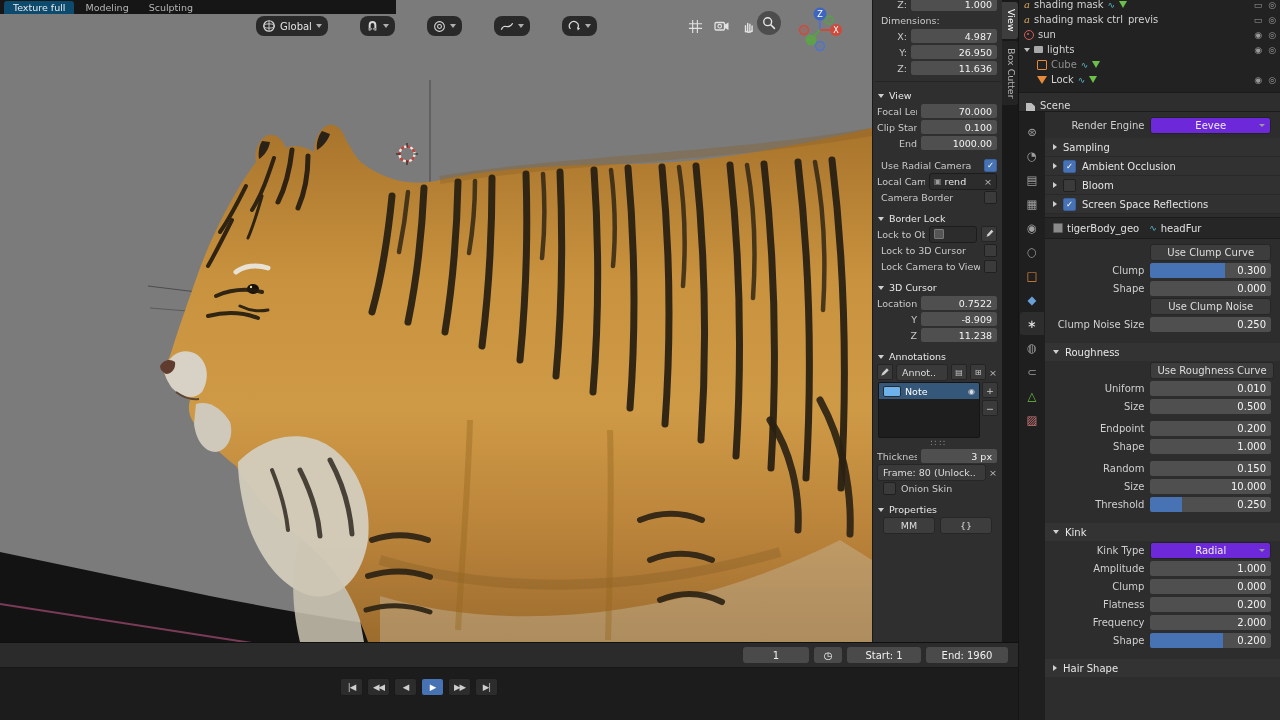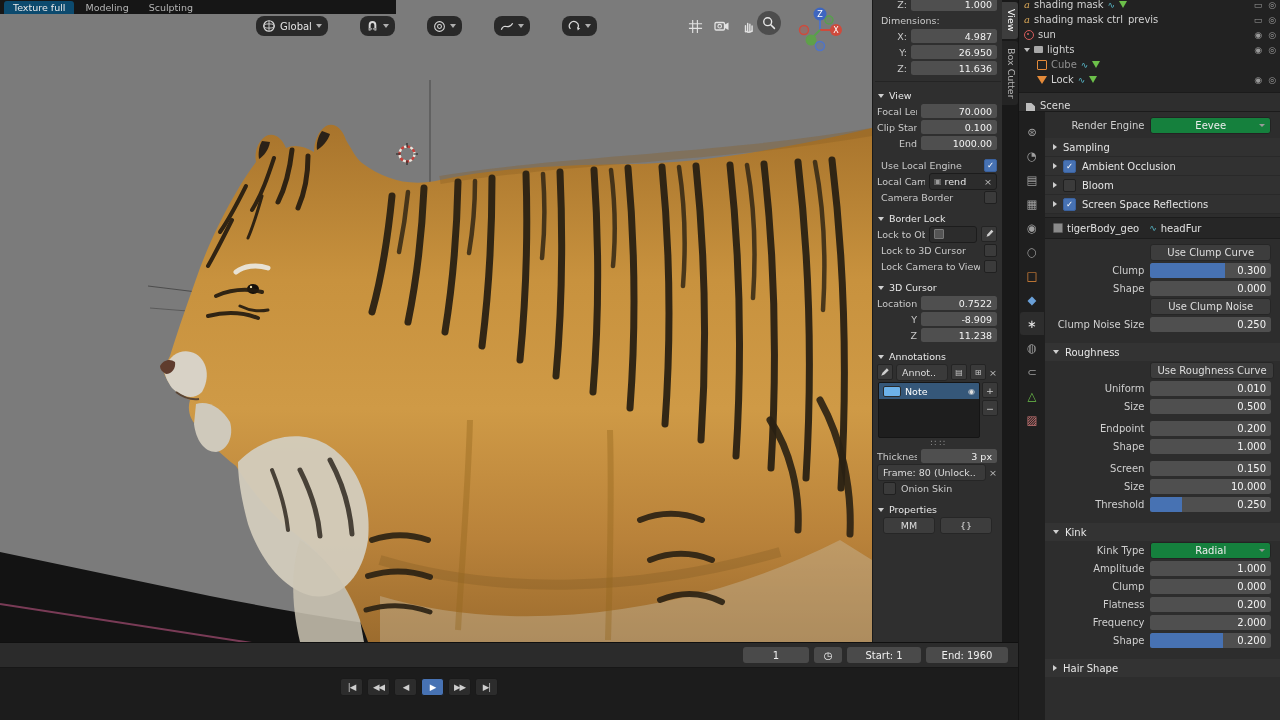--- a/index.html
+++ b/index.html
@@ -81,21 +81,21 @@
   #properties{display:flex;height:610px;}
   #proptabs{width:26px;background:#1f1f1f;display:flex;flex-direction:column;align-items:center;padding-top:8px;gap:1px;}
   .ptab{width:24px;height:23px;display:flex;align-items:center;justify-content:center;font-size:11.5px;color:#9e9e9e;border-radius:3px 0 0 3px;}
   .ptab.sel{background:#2d2d2d;color:#e8e8e8;}
   .ptab.c-orange{color:#e58b3a;} .ptab.c-blue{color:#6aa0d8;} .ptab.c-green{color:#6cc04a;} .ptab.c-pink{color:#d07878;}
   #propcontent{flex:1;padding-top:4px;overflow:hidden;}
   .prow{display:flex;align-items:center;height:18px;padding:0 10px 0 0;}
   .prow .lbl{width:44%;text-align:right;padding-right:6px;color:#cfcfcf;white-space:nowrap;overflow:hidden;flex:none;}
   .prow .ctl{flex:1;display:flex;}
   .prow .ctl>*{flex:1;}
-  .dd{height:15px;background:#15803d;border:1px solid #232323;border-radius:3px;display:flex;align-items:center;justify-content:center;color:#ededed;position:relative;}
+  .dd{height:15px;background:#6d28d9;border:1px solid #232323;border-radius:3px;display:flex;align-items:center;justify-content:center;color:#ededed;position:relative;}
   .dd::after{content:"";position:absolute;right:5px;top:6px;width:0;height:0;border-left:3px solid transparent;border-right:3px solid transparent;border-top:3.5px solid #9a9a9a;}
   .psec{display:flex;align-items:center;gap:6px;height:18px;padding:0 8px;background:#313131;border-bottom:1px solid #292929;color:#e4e4e4;}
   .phead{display:flex;align-items:center;gap:6px;height:18px;padding:0 8px;color:#e8e8e8;background:#333;}
   .crumbbar{display:flex;align-items:center;gap:10px;height:20px;background:#262626;border-top:1px solid #1c1c1c;border-bottom:1px solid #1c1c1c;padding:0 8px;margin-top:3px;}
   .crumb{display:flex;align-items:center;gap:4px;color:#e0e0e0;}
   .ic-objdata{width:8px;height:8px;background:#8a8a8a;border:1px solid #5a5a5a;border-radius:1px;}
   .ggap{height:10px;} .mgap{height:4px;}
   .rfld{height:15px;}
 </style>
 </head>
@@ -358,21 +358,21 @@
         </div>
     </div>
     <div class="nrow">
       <span class="lbl">End</span>
       <div class="fld">
           <span class="v">1000.00</span>
         </div>
     </div>
     <div style="height:6px"></div>
     <div class="nrow">
-      <span class="lbl-l" ind="">Use Local Engine</span>
+      <span class="lbl-l" ind="">Use Radial Camera</span>
       <span class="check on"></span>
     </div>
     <div class="nrow">
       <span class="lbl" style="flex:0 0 48px">Local Cam..</span>
       <div class="objfld">
         <span style="font-size:8px;color:#9a9a9a">▣</span>
         <span>rend</span>
         <span class="xi">×</span>
       </div>
     </div>
@@ -726,21 +726,21 @@
         <div class="prow">
           <span class="lbl">Shape</span>
           <div class="ctl">
               <div class="fld rfld">
                 <span class="v">1.000</span>
               </div>
             </div>
         </div>
         <div class="mgap"></div>
         <div class="prow">
-          <span class="lbl">Screen</span>
+          <span class="lbl">Random</span>
           <div class="ctl">
               <div class="fld rfld">
                 <span class="v">0.150</span>
               </div>
             </div>
         </div>
         <div class="prow">
           <span class="lbl">Size</span>
           <div class="ctl">
               <div class="fld rfld">

